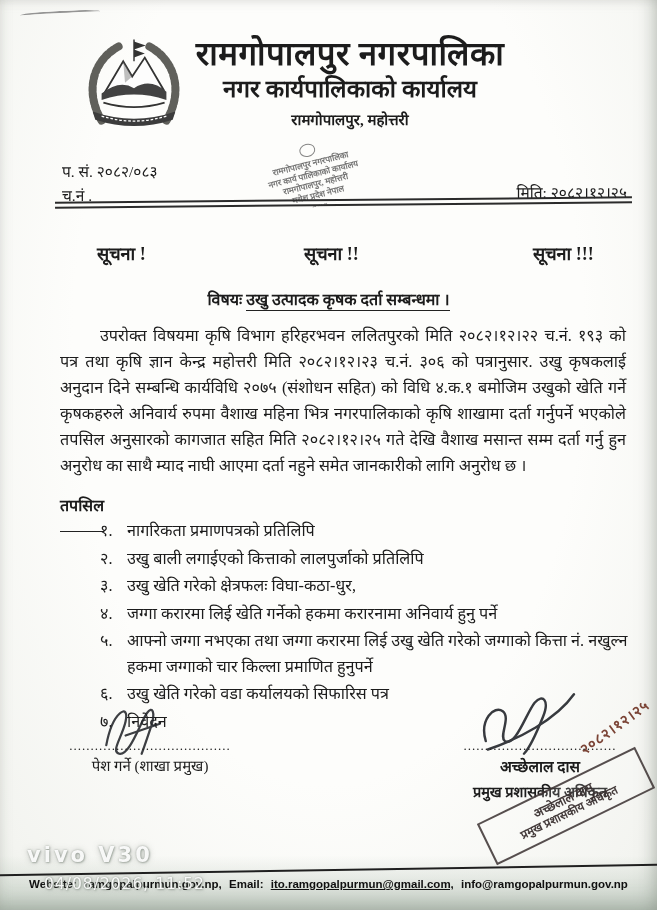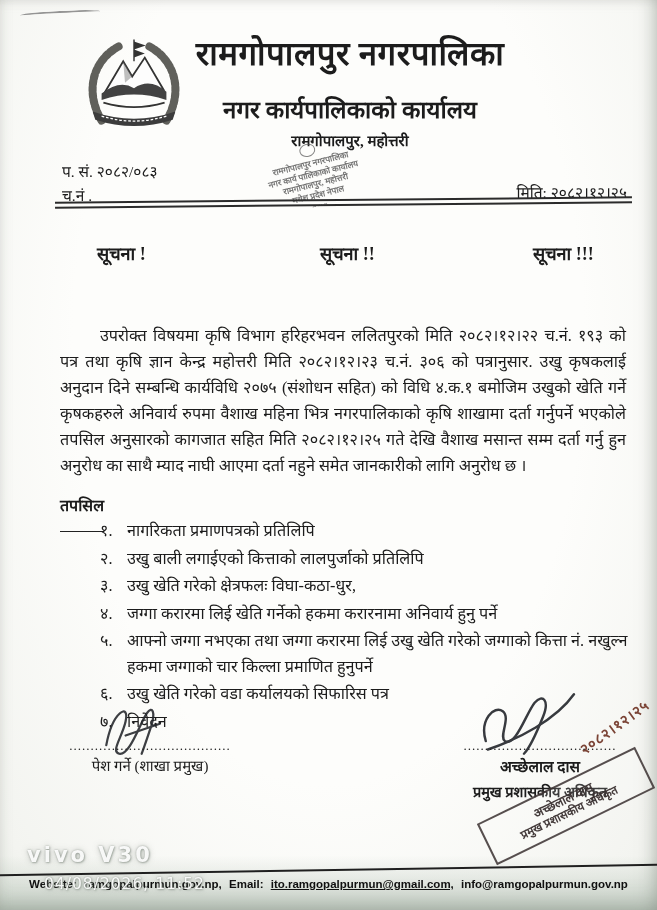--- a/index.html
+++ b/index.html
@@ -14,38 +14,38 @@
                  inset 0 10px 14px -12px rgba(160,160,155,.4),
                  inset 10px 0 14px -12px rgba(160,165,158,.35);}
   .abs{position:absolute;}
   
   .pen-mark{left:20px;top:11px;width:80px;height:3px;border-top:2px solid rgba(115,115,115,.75);
             transform:rotate(-3deg);border-radius:50%/3px;}
   
   .logo{left:80px;top:36px;width:108px;height:108px;opacity:.92;}
   .head{left:140px;top:36px;width:420px;text-align:center;line-height:1.12;}
   .head .t1{font-size:33px;font-weight:700;letter-spacing:.5px;}
-  .head .t2{font-size:24px;font-weight:700;margin-top:24px;}
+  .head .t2{font-size:24px;font-weight:700;margin-top:3px;}
   .head .t3{font-size:15px;font-weight:600;margin-top:9px;}
   .head .t4{font-size:15px;font-weight:600;margin-top:1px;}
   
   .stamp-round{left:246px;top:143px;width:136px;text-align:center;transform:rotate(-14deg);
      color:rgba(82,82,82,.78);font-size:8.5px;line-height:10.5px;font-weight:700;}
   .stamp-round .emb{width:14px;height:11px;border:1.5px solid rgba(82,82,82,.7);border-radius:50%;
      margin:0 auto 2px auto;}
   .stamp-round .sq{letter-spacing:2px;font-size:7px;margin-top:1px;}
   
   .psan{left:62px;top:160px;font-size:15.5px;}
   .chan{left:62px;top:184px;font-size:15.5px;}
   .miti{right:30px;top:181px;font-size:15.5px;}
   .rule2{left:55px;right:25px;top:199px;height:3px;border-top:2px solid #2b2b2b;
          border-bottom:2px solid #2b2b2b;transform:rotate(-0.55deg);}
   
   .notice{top:241px;font-size:18px;font-weight:700;margin-left:12px;}
-  .n1{left:85px;} .n2{left:308px;} .n3{left:521px;}
+  .n1{left:85px;} .n2{left:292px;} .n3{left:521px;}
   
   .subject{left:0;top:288px;width:100%;text-align:center;font-size:16px;font-weight:700;}
   .subject .u{border-bottom:1.6px solid #222;padding-bottom:2px;}
   
   .bodytext{left:60px;top:323px;width:566px;font-size:16.2px;line-height:26px;
             text-align:justify;text-indent:40px;}
   .tapasil{left:60px;top:494px;font-size:16px;font-weight:700;border-bottom:1.6px solid #222;
            padding-bottom:15px;}
   
   .list{left:100px;top:519px;width:528px;font-size:16.2px;line-height:25.5px;}
@@ -136,20 +136,24 @@
     <span>मिति:</span>
     <span>२०८२।१२।२५</span>
   </div>
 
   <div class="abs rule2"></div>
 
   <div class="abs notice n1">सूचना !</div>
   <div class="abs notice n2">सूचना !!</div>
   <div class="abs notice n3">सूचना !!!</div>
 
+  <div class="abs subject">
+    <span>विषयः</span>
+    <span class="u">उखु उत्पादक कृषक दर्ता सम्बन्धमा ।</span>
+  </div>
 
   <div class="abs bodytext">उपरोक्त विषयमा कृषि विभाग हरिहरभवन ललितपुरको मिति २०८२।१२।२२ च.नं. १९३ को पत्र तथा कृषि ज्ञान केन्द्र महोत्तरी मिति २०८२।१२।२३ च.नं. ३०६ को पत्रानुसार. उखु कृषकलाई अनुदान दिने सम्बन्धि कार्यविधि २०७५ (संशोधन सहित) को विधि ४.क.१ बमोजिम उखुको खेति गर्ने कृषकहरुले अनिवार्य रुपमा वैशाख महिना भित्र नगरपालिकाको कृषि शाखामा दर्ता गर्नुपर्ने भएकोले तपसिल अनुसारको कागजात सहित मिति २०८२।१२।२५ गते देखि वैशाख मसान्त सम्म दर्ता गर्नु हुन अनुरोध का साथै म्याद नाघी आएमा दर्ता नहुने समेत जानकारीको लागि अनुरोध छ ।</div>
 
   <div class="abs tapasil">तपसिल</div>
   <div class="abs list">
     <div class="row">
       <span class="num">१.</span>
       <span class="txt">नागरिकता प्रमाणपत्रको प्रतिलिपि</span>
     </div>
     <div class="row">

